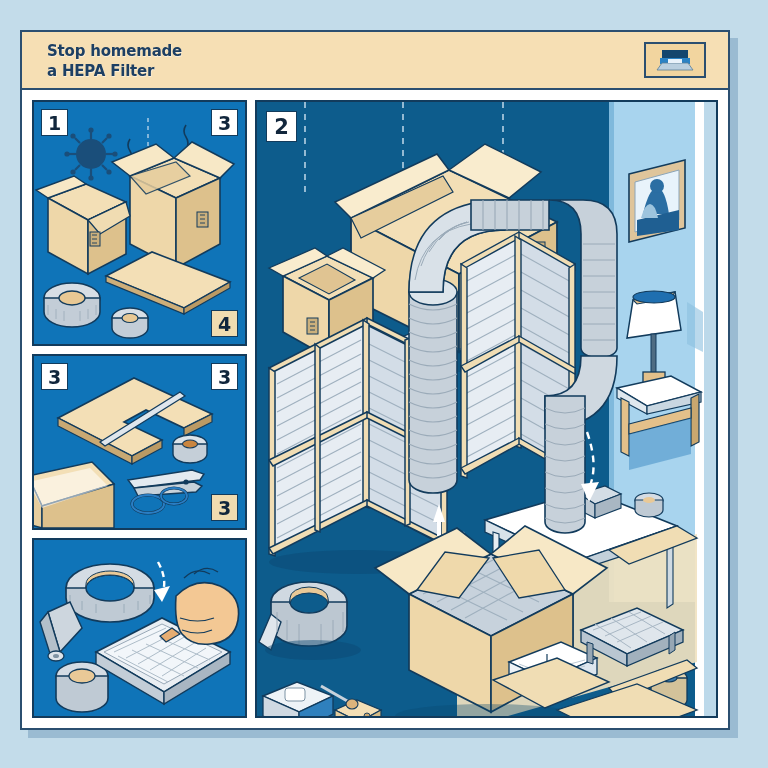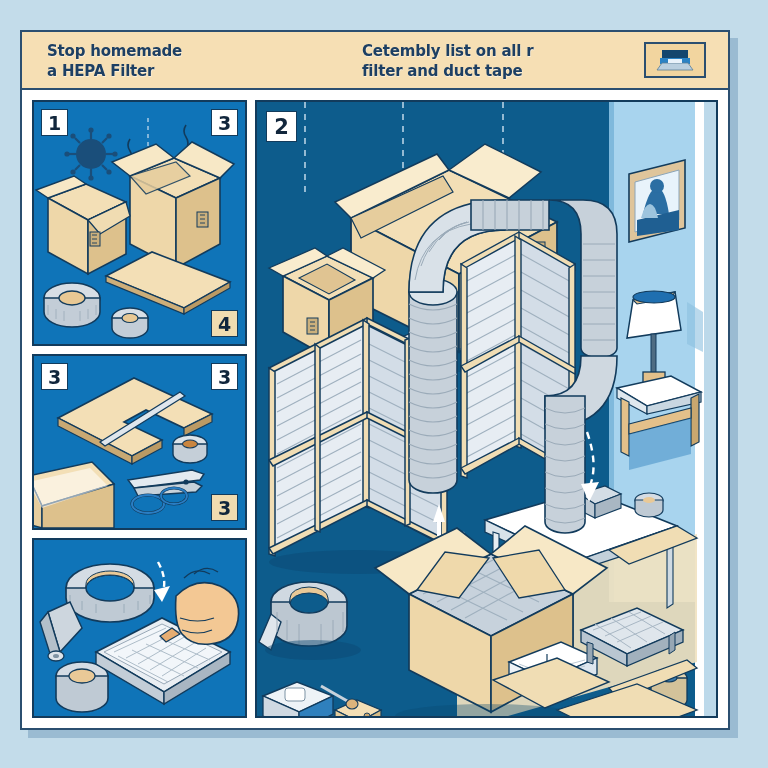--- a/index.html
+++ b/index.html
@@ -94,22 +94,20 @@
 </head>
 <body>
 
 <div id="stage">
 
   <div class="poster">
 
     <div class="header">
       <div class="hdr-title left">Stop homemade
 a HEPA Filter</div>
-      <div class="hdr-title right">Cetembly list on all r
-filter and   duct tape</div>
       <div class="hdr-icon">
         <svg width="40" height="24" viewBox="0 0 40 24">
           <rect x="7" y="2" width="26" height="9" fill="#14466e"></rect>
           <rect x="5" y="10" width="30" height="6" fill="#2a82c4"></rect>
           <path d="M2 22 L7 15 L33 15 L38 22 Z" fill="#b9cfdf" stroke="#5b7d96" stroke-width="0.8"></path>
           <rect x="13" y="11" width="14" height="4" fill="#e8f2fa"></rect>
         </svg>
       </div>
     </div>
 

